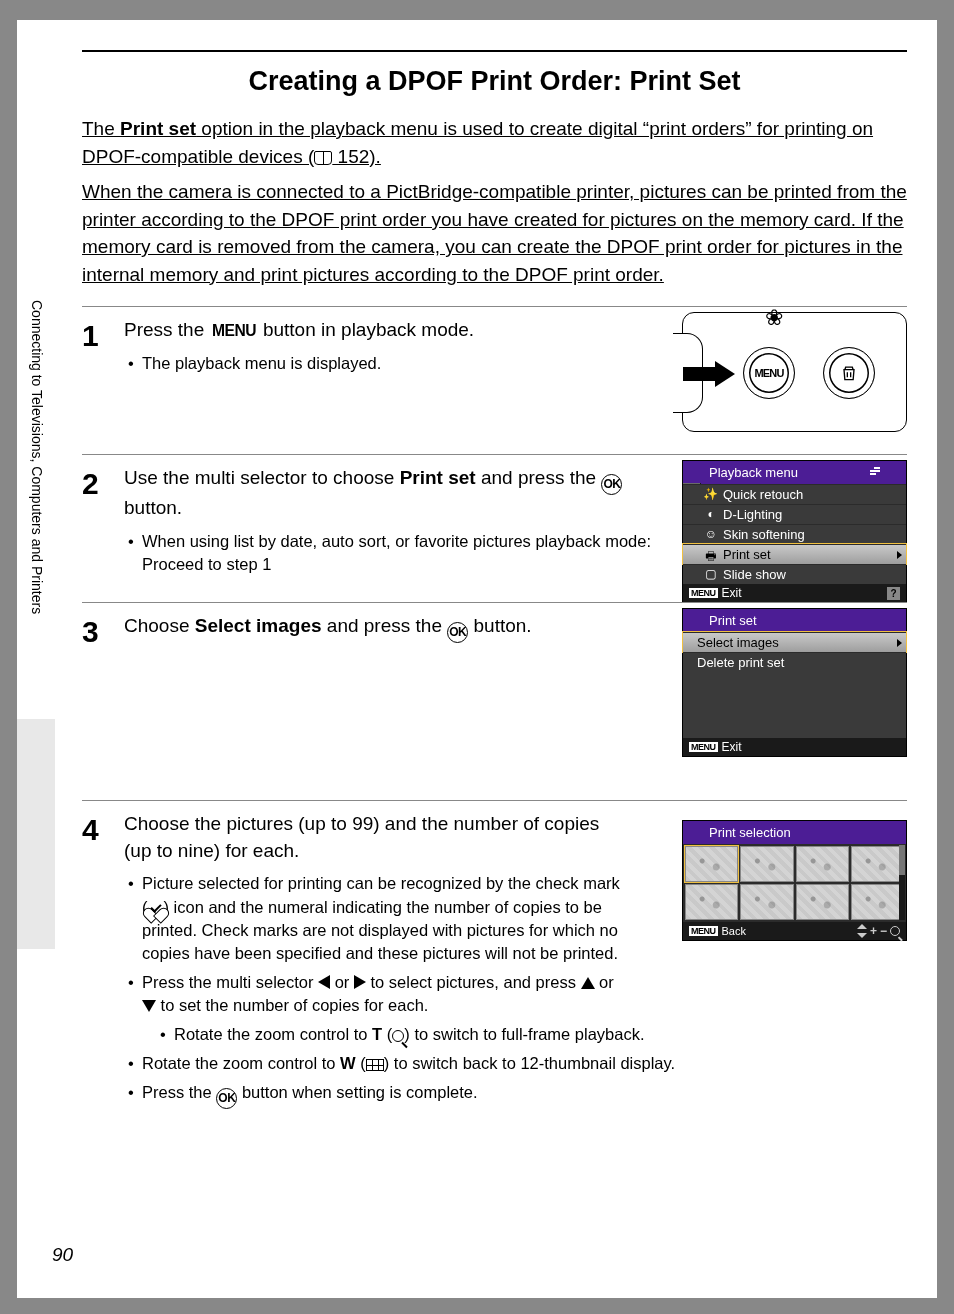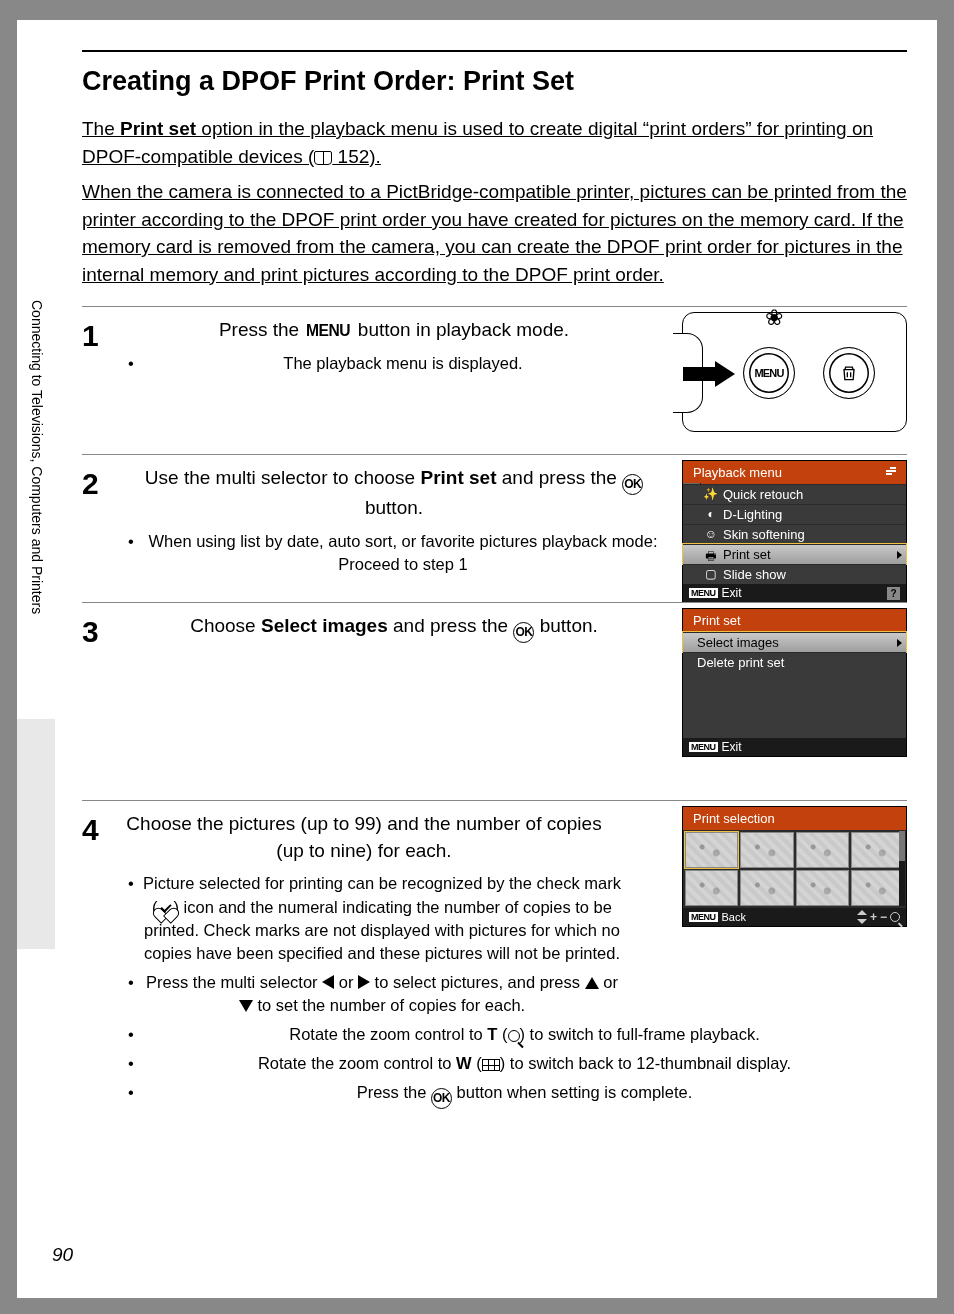--- a/index.html
+++ b/index.html
@@ -49,20 +49,21 @@
     left: 65px;
     top: 30px;
     width: 825px;
   }
   .title {
     font-size: 27px;
     font-weight: 700;
     border-top: 2px solid #000;
     padding-top: 14px;
     padding-bottom: 10px;
+    text-align: center;
   }
   .intro p {
     font-size: 19px;
     line-height: 1.45;
     margin-top: 8px;
     text-decoration: underline;
   }
   .intro .print-set-bold { font-weight: 700; }
   .book-icon {
     display: inline-block;
@@ -85,21 +86,21 @@
     position: relative;
     min-height: 130px;
   }
   .step-num {
     font-size: 30px;
     font-weight: 700;
     line-height: 1;
     min-width: 26px;
     margin-top: 4px;
   }
-  .step-body { flex: 1; text-align: center; }
+  .step-body { flex: 1; }
   .step-heading {
     font-size: 19px;
     line-height: 1.4;
     margin-bottom: 8px;
   }
   .step-heading b { font-weight: 700; }
   .bullets {
     list-style: none;
     padding-left: 18px;
   }
@@ -205,21 +206,21 @@
   .lcd {
     position:absolute; right:0; top:5px;
     width:225px;
     background:#2b2b2b;
     border:1px solid #000;
     font-size:13px;
     color:#fff;
     font-family: Arial, sans-serif;
   }
   .lcd .lcd-title{
-    background:#c2410c; padding:4px 10px; font-size:13px;
+    background:#4c1d95; padding:4px 26px; font-size:13px;
     display:flex; align-items:center; justify-content:space-between;
   }
   .lcd .lcd-title .title-icon{ width:10px; height:12px; display:flex; flex-direction:column; gap:1px;}
   .lcd .lcd-title .title-icon span{ display:block; height:2px; background:#fff; width:10px;}
   .lcd .lcd-title .title-icon span:nth-child(1){ width:6px; margin-left:4px;}
   .lcd .lcd-title .title-icon span:nth-child(3){ width:6px; }
   .lcd-row{
     padding:2px 6px 2px 40px; position:relative; font-size:13px;
     background:#3a3a3a;
     border-top:1px solid #2b2b2b;
@@ -307,21 +308,21 @@
   .lcd4 .footer .right-icons .updown::after{
     content:""; position:absolute; left:0; bottom:0; width:0;height:0;
     border-left:5px solid transparent;border-right:5px solid transparent;border-top:5px solid #ccc;
   }
 
   .step2 .step-body, .step3 .step-body { max-width: 540px; }
   .step1 .step-body { max-width: 540px; }
   .step4 .bullets li:first-child,
   .step4 .bullets li:nth-child(2),
   .step4 .bullets li:nth-child(3){ max-width: 480px;}
-  .step4 .bullets li:nth-child(3){ max-width: 100%;}
+  .step4 .bullets li:nth-child(3){ max-width: 100%; margin-left: 32px;}
   .step4 .step-heading{ max-width:480px;}
 </style>
 </head>
 <body>
 
 <div class="page">
 
   <div class="sidebar-tab"></div>
   <div class="sidebar-text">Connecting to Televisions, Computers and Printers</div>
   <div class="page-number">90</div>
@@ -441,21 +442,21 @@
             <span>Rotate the zoom control to </span><b>T</b><span> (</span><span class="mag-icon"></span><span>) to switch to full-frame playback.</span>
           </li>
           <li>
             <span>Rotate the zoom control to </span><b>W</b><span> (</span><span class="thumb-icon"></span><span>) to switch back to 12-thumbnail display.</span>
           </li>
           <li>
             <span>Press the </span><span class="ok-icon">OK</span><span> button when setting is complete.</span>
           </li>
         </ul>
       </div>
-      <div class="lcd lcd4" style="top:5px;">
+      <div class="lcd lcd4" style="top:19px;">
         <div class="lcd-title">
           <span>Print selection</span>
         </div>
         <div class="grid">
           <div class="cell hilite">
               <div class="doodle"></div>
             </div>
           <div class="cell">
               <div class="doodle"></div>
             </div>

